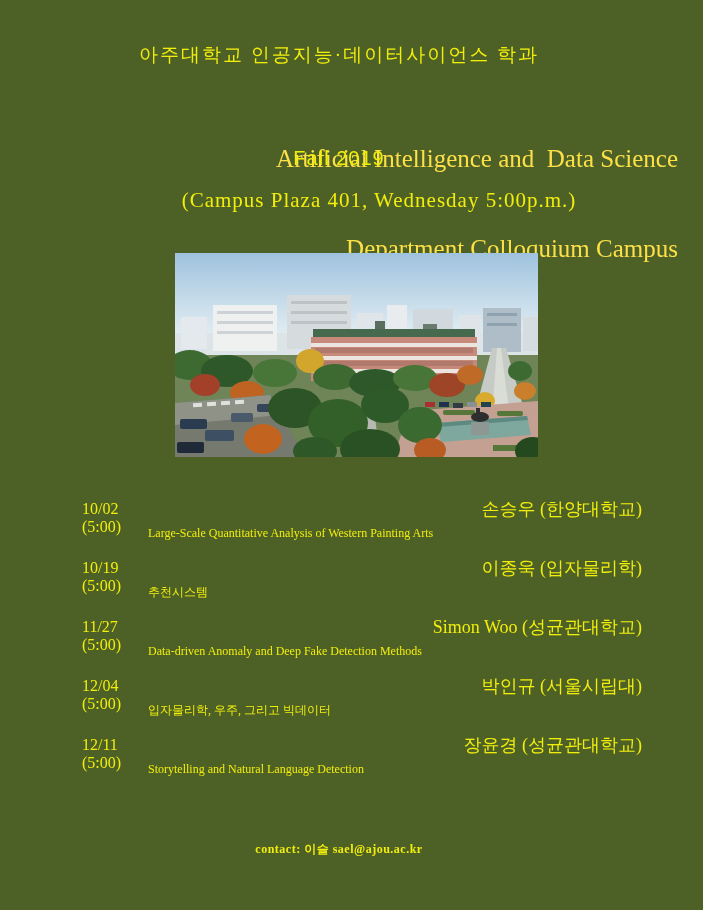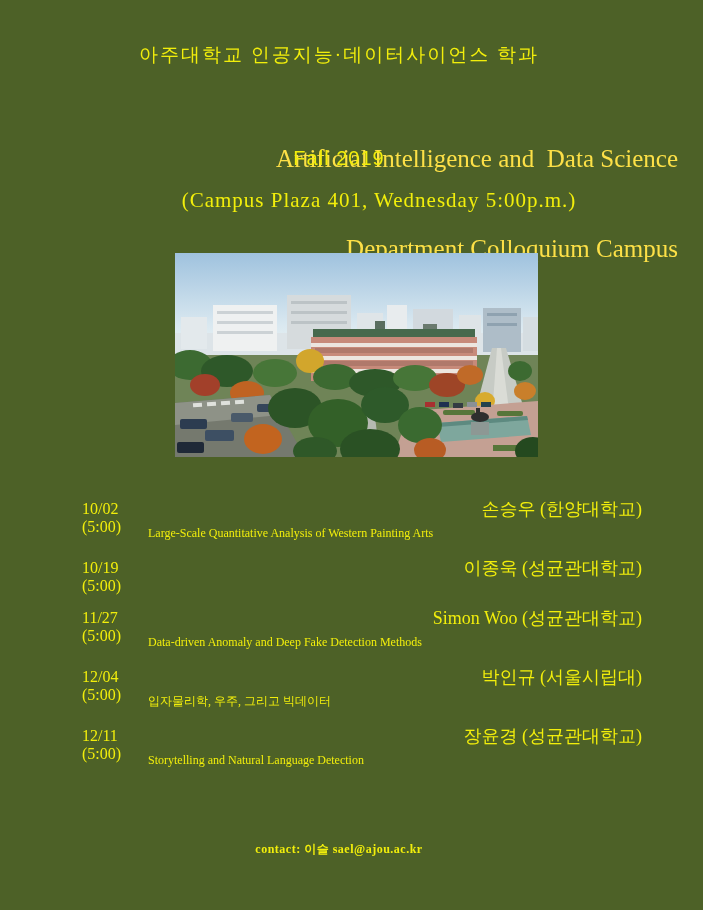--- a/index.html
+++ b/index.html
@@ -233,21 +233,22 @@
         <div class="talk">Large-Scale Quantitative Analysis of Western Painting Arts</div>
       </div>
     </div>
 
     <div class="row">
       <div class="datecol">
         <div>10/19</div>
         <div>(5:00)</div>
       </div>
       <div class="infocol">
-        <div class="speaker">이종욱 (성균관대학교)</div>
+        <div class="speaker">이종욱 (입자물리학)</div>
+        <div class="talk">추천시스템</div>
       </div>
     </div>
 
     <div class="row">
       <div class="datecol">
         <div>11/27</div>
         <div>(5:00)</div>
       </div>
       <div class="infocol">
         <div class="speaker">Simon Woo (성균관대학교)</div>

